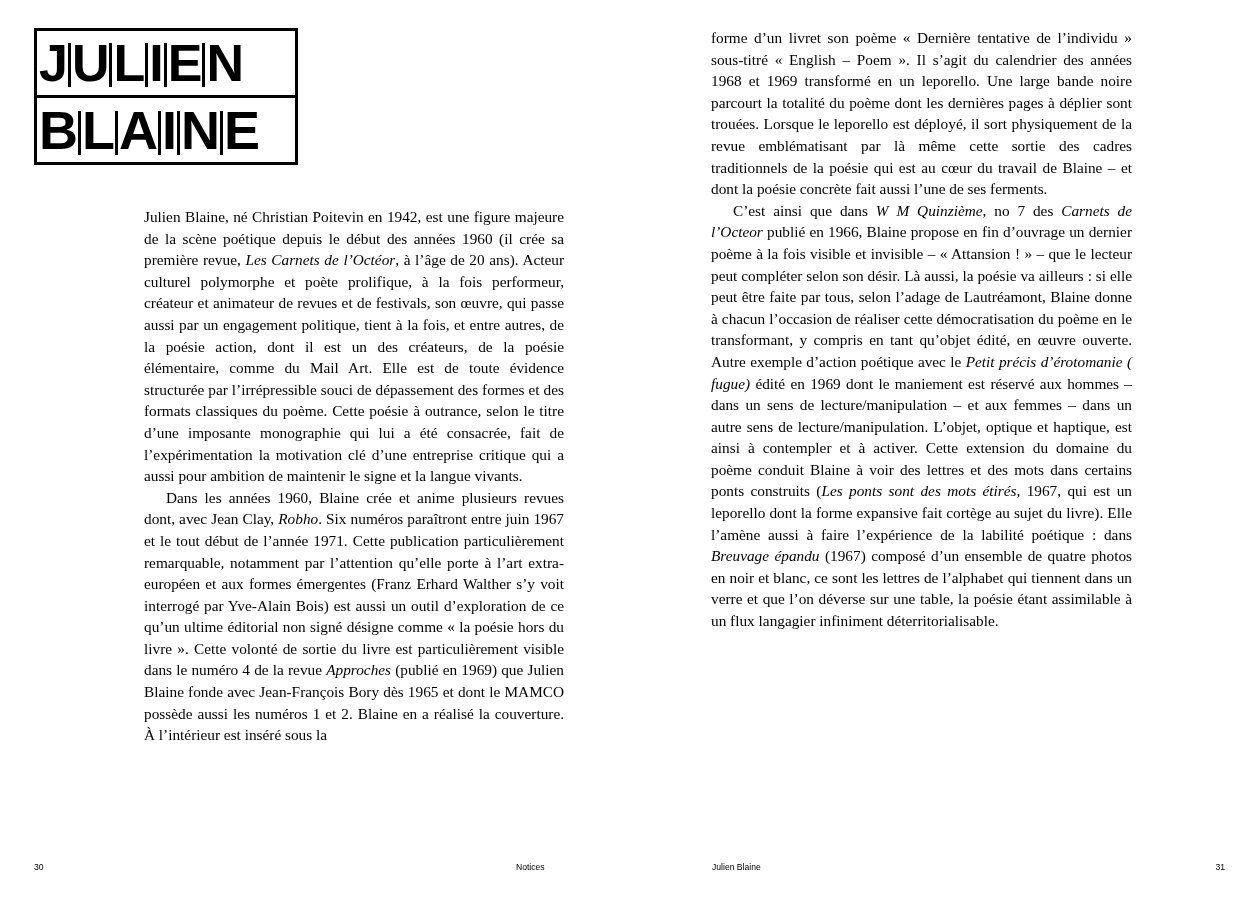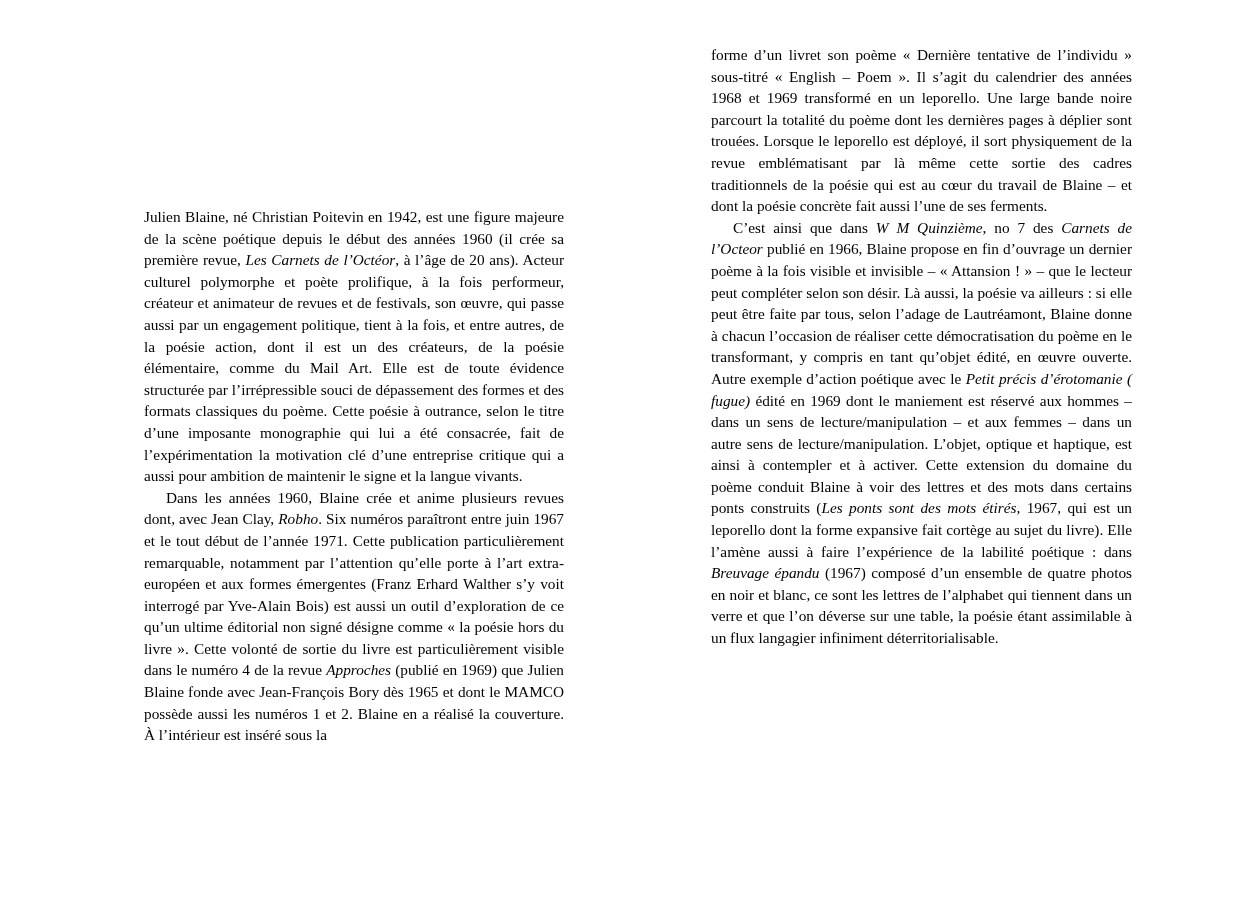--- a/index.html
+++ b/index.html
@@ -80,21 +80,21 @@
   .col p + p {
     text-indent: 22px;
   }
   .col-left {
     left: 144px;
     top: 206px;
     width: 420px;
   }
   .col-right {
     left: 711px;
-    top: 44px;
+    top: 27px;
     width: 421px;
   }
   em, .it {
     font-style: italic;
   }
 
   
   .footer {
     position: absolute;
     bottom: 28px;
@@ -112,25 +112,39 @@
   .f-pg-left   { left: 34px; }
   .f-sec-left  { left: 516px; }
   .f-sec-right { left: 712px; }
   .f-pg-right  { right: 34px; }
 </style>
 </head>
 <body>
 
 <div class="spread">
 
+  <div class="title-block">
+    <div class="title-line first">
+      <span class="tl-inner">J<span class="bar"></span>U<span class="bar"></span>L<span class="bar"></span>I<span class="bar"></span>E<span class="bar"></span>N</span>
+    </div>
+    <div class="title-line second">
+      <span class="tl-inner">B<span class="bar"></span>L<span class="bar"></span>A<span class="bar"></span>I<span class="bar"></span>N<span class="bar"></span>E</span>
+    </div>
+  </div>
 
   <div class="col col-left">
     <p>Julien Blaine, né Christian Poitevin en 1942, est une figure majeure de la scène poétique depuis le début des années 1960 (il crée sa première revue, <em>Les Carnets de l’Octéor</em>, à l’âge de 20 ans). Acteur culturel polymorphe et poète prolifique, à la fois performeur, créateur et animateur de revues et de festivals, son œuvre, qui passe aussi par un engagement politique, tient à la fois, et entre autres, de la poésie action, dont il est un des créateurs, de la poésie élémentaire, comme du Mail Art. Elle est de toute évidence structurée par l’irrépressible souci de dépassement des formes et des formats classiques du poème. Cette poésie à outrance, selon le titre d’une imposante monographie qui lui a été consacrée, fait de l’expérimentation la motivation clé d’une entreprise critique qui a aussi pour ambition de maintenir le signe et la langue vivants.</p>
     <p>Dans les années 1960, Blaine crée et anime plusieurs revues dont, avec Jean Clay, <em>Robho</em>. Six numéros paraîtront entre juin 1967 et le tout début de l’année 1971. Cette publication particulièrement remarquable, notamment par l’attention qu’elle porte à l’art extra-européen et aux formes émergentes (Franz Erhard Walther s’y voit interrogé par Yve-Alain Bois) est aussi un outil d’exploration de ce qu’un ultime éditorial non signé désigne comme « la poésie hors du livre ». Cette volonté de sortie du livre est particulièrement visible dans le numéro 4 de la revue <em>Approches</em> (publié en 1969) que Julien Blaine fonde avec Jean-François Bory dès 1965 et dont le MAMCO possède aussi les numéros 1 et 2. Blaine en a réalisé la couverture. À l’intérieur est inséré sous la</p>
   </div>
 
   <div class="col col-right">
     <p>forme d’un livret son poème « Dernière tentative de l’individu » sous-titré « English – Poem ». Il s’agit du calendrier des années 1968 et 1969 transformé en un leporello. Une large bande noire parcourt la totalité du poème dont les dernières pages à déplier sont trouées. Lorsque le leporello est déployé, il sort physiquement de la revue emblématisant par là même cette sortie des cadres traditionnels de la poésie qui est au cœur du travail de Blaine – et dont la poésie concrète fait aussi l’une de ses ferments.</p>
     <p>C’est ainsi que dans <em>W M Quinzième</em>, no 7 des <em>Carnets de l’Octeor</em> publié en 1966, Blaine propose en fin d’ouvrage un dernier poème à la fois visible et invisible – « Attansion ! » – que le lecteur peut compléter selon son désir. Là aussi, la poésie va ailleurs : si elle peut être faite par tous, selon l’adage de Lautréamont, Blaine donne à chacun l’occasion de réaliser cette démocratisation du poème en le transformant, y compris en tant qu’objet édité, en œuvre ouverte. Autre exemple d’action poétique avec le <em>Petit précis d’érotomanie ( fugue)</em> édité en 1969 dont le maniement est réservé aux hommes – dans un sens de lecture/manipulation – et aux femmes – dans un autre sens de lecture/manipulation. L’objet, optique et haptique, est ainsi à contempler et à activer. Cette extension du domaine du poème conduit Blaine à voir des lettres et des mots dans certains ponts construits (<em>Les ponts sont des mots étirés</em>, 1967, qui est un leporello dont la forme expansive fait cortège au sujet du livre). Elle l’amène aussi à faire l’expérience de la labilité poétique : dans <em>Breuvage épandu</em> (1967) composé d’un ensemble de quatre photos en noir et blanc, ce sont les lettres de l’alphabet qui tiennent dans un verre et que l’on déverse sur une table, la poésie étant assimilable à un flux langagier infiniment déterritorialisable.</p>
   </div>
 
+  <div class="footer">
+    <span class="f-item f-pg-left">30</span>
+    <span class="f-item f-sec-left">Notices</span>
+    <span class="f-item f-sec-right">Julien Blaine</span>
+    <span class="f-item f-pg-right">31</span>
+  </div>
 
 </div>
 
 </body></html>

